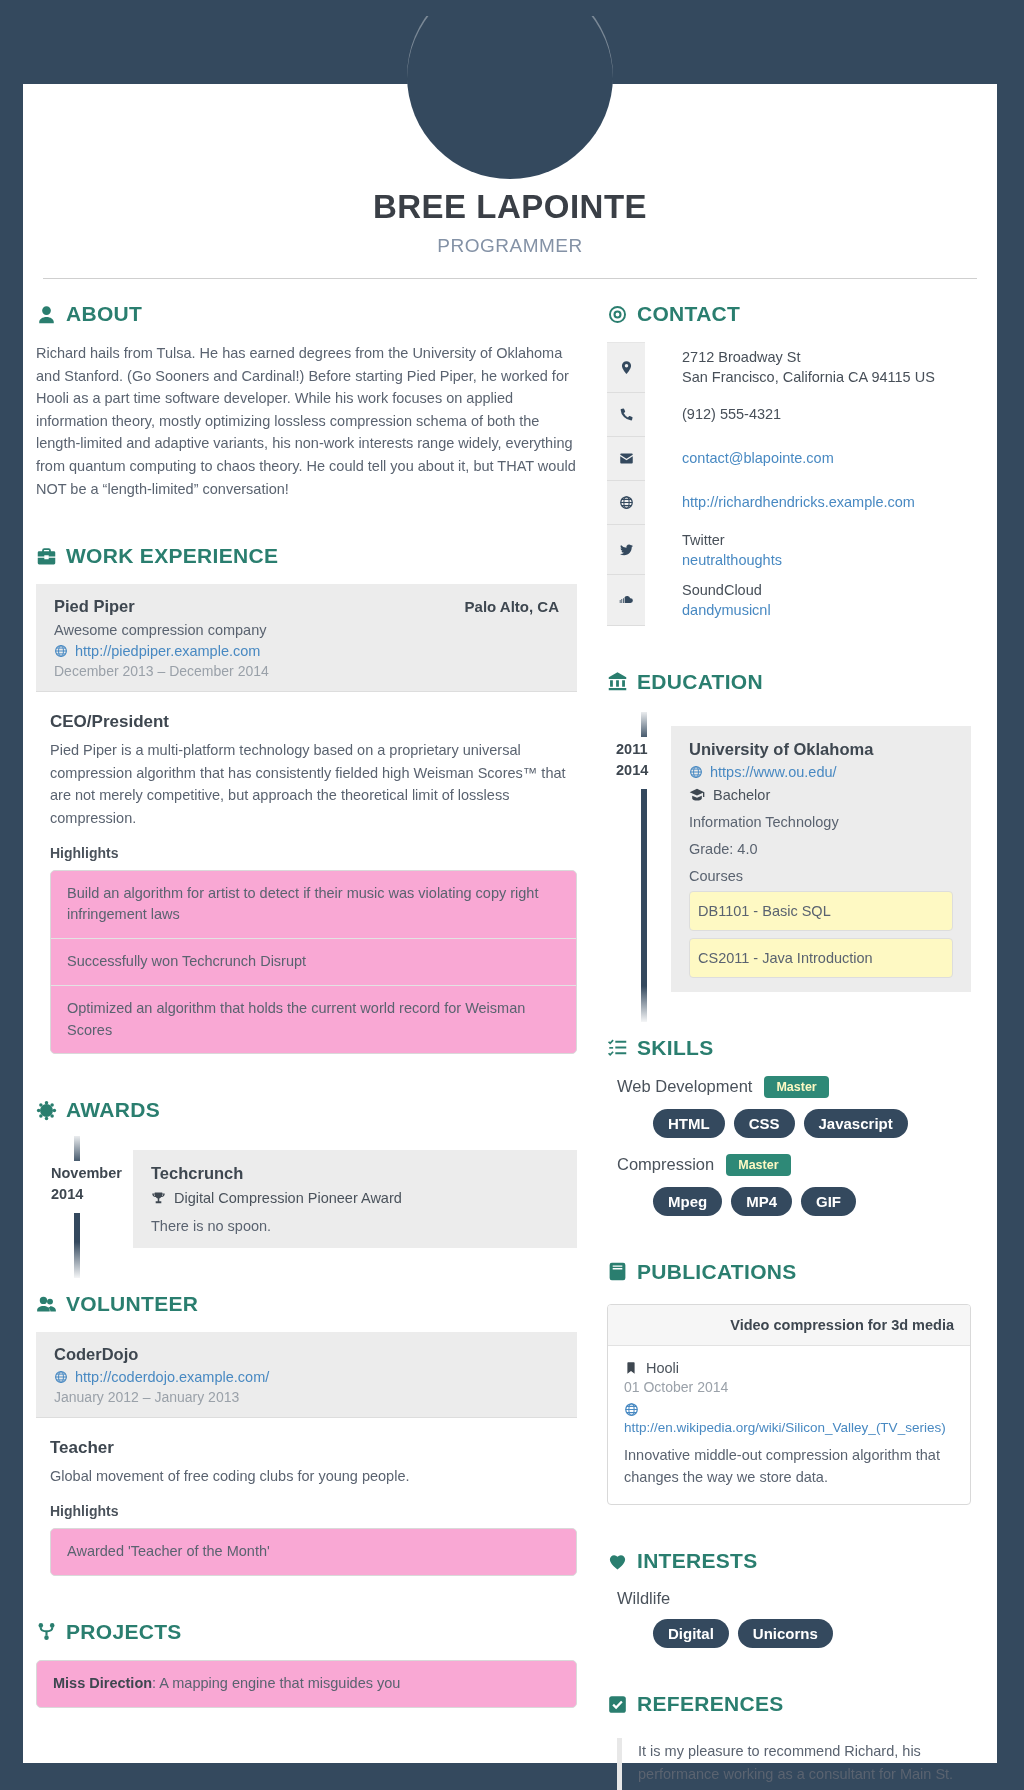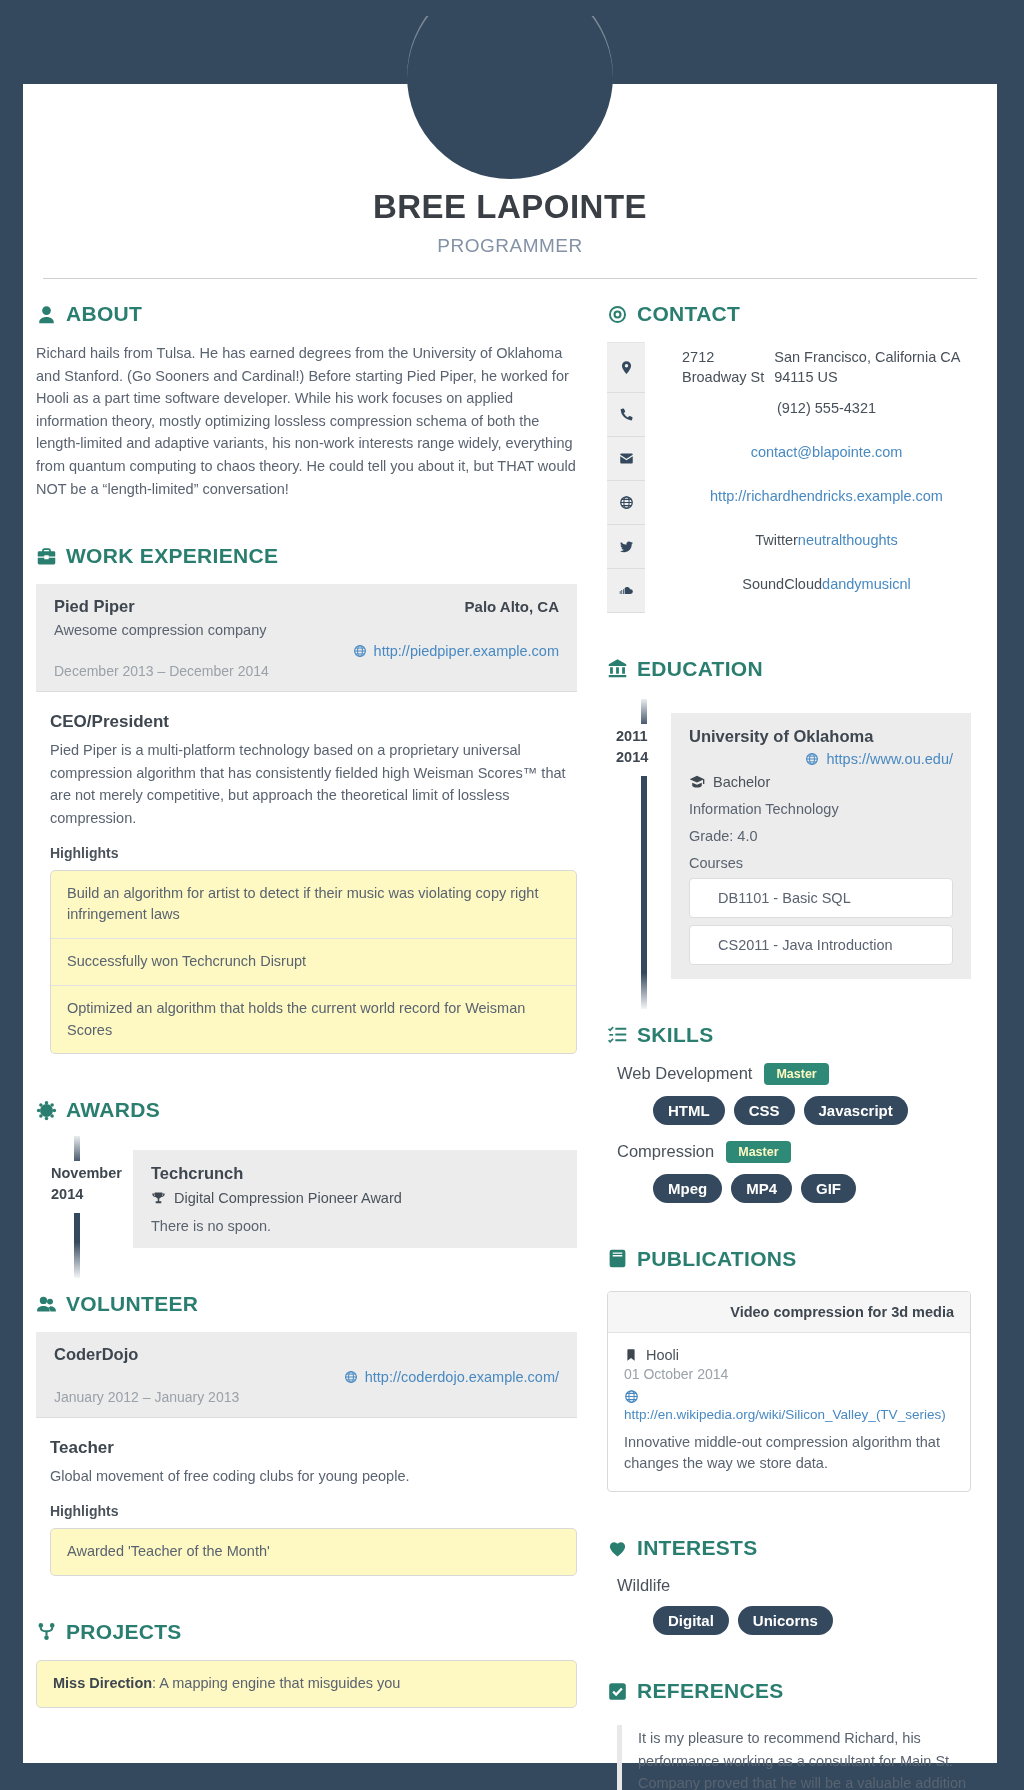--- a/index.html
+++ b/index.html
@@ -23,27 +23,27 @@
   .h-ico .ico{width:21px;height:21px;}
   .ico{fill:currentColor;display:block;}
   .body-text{font-size:14.5px;line-height:1.56;color:#5A6370;margin:0;}
   a.link{color:#4889C2;text-decoration:none;}
   
   .panel{background:#ECECEC;border-bottom:1px solid #DDDDDD;padding:13px 18px 12px;}
   .panel-head{display:flex;justify-content:space-between;align-items:baseline;}
   .company{font-size:16.5px;font-weight:700;color:#3E4750;}
   .loc{font-size:15px;font-weight:700;color:#3E4750;}
   .desc{font-size:14.5px;color:#5A6370;margin-top:6px;}
-  .linkline{display:flex;align-items:center;gap:7px;margin-top:5px;font-size:14.5px;min-width:0;justify-content:flex-end;}
+  .linkline{display:flex;align-items:center;gap:7px;margin-top:5px;font-size:14.5px;min-width:0;}
   .linkline .ico{width:14px;height:14px;color:#4889C2;flex:none;}
   .dates{font-size:14px;color:#9AA1A9;margin-top:4px;}
   .pos-block{padding-left:14px;margin-top:20px;}
   .pos-title{font-size:17px;font-weight:700;color:#3E4750;margin:0 0 7px;}
   .hl-label{font-size:14px;font-weight:700;color:#4A525B;margin:15px 0 9px;}
-  .listbox{list-style:none;margin:0;padding:0;border:1px solid #D9D9D9;border-radius:5px;background:#fef9c3;}
+  .listbox{list-style:none;margin:0;padding:0;border:1px solid #D9D9D9;border-radius:5px;background:#f9a8d4;}
   .listbox li{padding:12px 16px;font-size:14.5px;color:#5A6370;line-height:1.5;}
   .listbox li + li{border-top:1px solid #E3E3E3;}
   .bold-name{font-weight:700;color:#3E4750;}
   
   .timeline{position:relative;}
   .timeline::before{content:"";position:absolute;width:6px;top:-14px;bottom:-30px;
     background:linear-gradient(180deg,rgba(52,73,94,.10),#34495E 28px,#34495E calc(100% - 36px),rgba(52,73,94,.05));}
   .tl-awards{margin-top:28px;}
   .tl-awards::before{left:38px;}
   .tl-edu{margin-top:32px;}
@@ -54,29 +54,29 @@
   .tl-awards .tl-date{width:97px;padding:2px 10px 8px 15px;}
   .tl-edu .tl-date{width:64px;padding:2px 8px 8px 9px;}
   .tl-card{flex:1;background:#ECECEC;padding:14px 18px;position:relative;min-width:0;}
   .tl-card::before{content:"";position:absolute;left:-9px;top:15px;border:9px solid transparent;
                    border-left:0;border-right-color:#ECECEC;}
   .tl-title{font-size:16.5px;font-weight:700;color:#3E4750;}
   .iconline{display:flex;align-items:center;gap:8px;margin-top:7px;font-size:14.5px;color:#4A525B;}
   .iconline .ico{width:15px;height:15px;color:#3E4750;flex:none;}
   .tl-sum{margin:12px 0 0;font-size:14.5px;color:#5A6370;}
   .edu-row{margin-top:11px;font-size:14.5px;color:#5A6370;}
-  .course-box{background:#ffffff;border:1px solid #DDDDDD;border-radius:4px;padding:11px 28px;
+  .course-box{background:#fef9c3;border:1px solid #DDDDDD;border-radius:4px;padding:11px 8px;
               margin-top:7px;font-size:14.5px;color:#5A6370;}
   
   .c-row{display:flex;}
   .c-ico{width:38px;flex:none;background:#EFEFEF;border-bottom:1px solid #DDDDDD;display:flex;
          align-items:center;justify-content:center;color:#34495E;min-height:43px;}
   .c-row:first-child .c-ico{border-top:1px solid #E6E6E6;}
   .c-ico .ico{width:15px;height:15px;}
-  .c-body{flex:1;padding:5px 0 5px 37px;display:flex;flex-direction:row;justify-content:center;
+  .c-body{flex:1;padding:5px 0 5px 37px;display:flex;flex-direction:column;justify-content:center;
           font-size:14.5px;color:#474F58;line-height:1.4;min-width:0;}
   
   .skill-row{display:flex;align-items:center;gap:12px;margin:16px 0 0 10px;}
   .skill-name{font-size:16.5px;color:#4A525B;}
   .badge{background:#2E8977;color:#fef9c3;font-size:12.5px;font-weight:700;padding:4px 12px;border-radius:4px;}
   .pill-row{display:flex;gap:9px;margin:11px 0 2px 46px;flex-wrap:wrap;}
   .pill{background:#34495E;color:#fff;font-size:15px;font-weight:700;padding:6px 15px;border-radius:999px;}
   
   .pub-card{border:1px solid #D9D9D9;border-radius:4px;overflow:hidden;margin-top:20px;}
   .pub-head{background:#F6F6F6;border-bottom:1px solid #E2E2E2;padding:12px 16px;font-size:14.5px;

